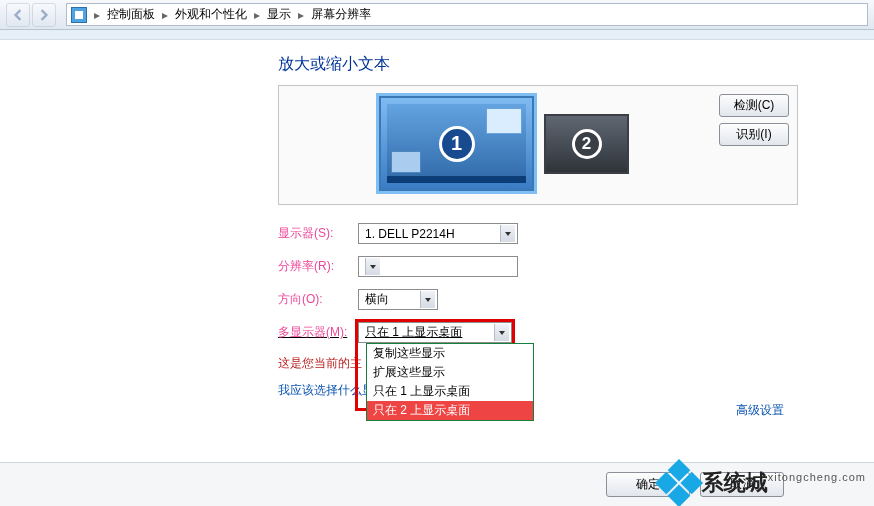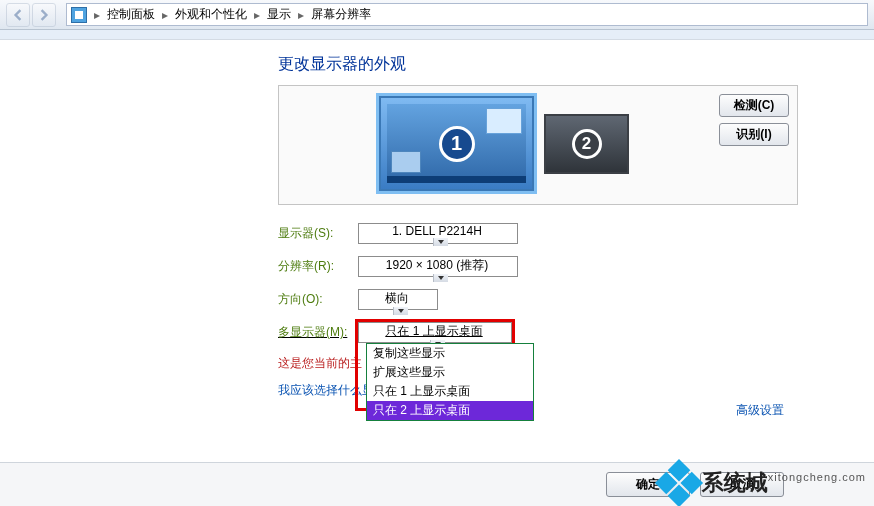--- a/index.html
+++ b/index.html
@@ -89,21 +89,20 @@
     display: flex; flex-direction: column; gap: 6px;
   }
   .win-btn {
     min-width: 70px;
     padding: 2px 10px;
     border: 1px solid #8a8f98;
     background: linear-gradient(#fdfdfd,#e2e6ec);
     border-radius: 3px;
     font-size: 12px;
     text-align: center;
-    font-weight: bold;
   }
   .monitors {
     position: absolute; left: 100px; top: 10px;
     display: flex; align-items: center; gap: 10px;
   }
   .mon {
     position: relative;
     border: 2px solid #7c7c7c;
     display:flex; align-items:center; justify-content:center;
   }
@@ -151,29 +150,28 @@
     width: 30px; height: 30px; font-size: 17px;
     background:#3a3f46;
   }
 
   
   .form { width: 520px; }
   .row {
     display: flex; align-items: center;
     margin-bottom: 12px;
   }
-  .row .lbl { width: 80px; color:#4d7c0f; }
+  .row .lbl { width: 80px; color:#ec4899; }
   .dd {
     border: 1px solid #8c8c8c;
     background: #fff;
     height: 21px;
     display: flex; align-items: center;
     padding: 0 2px 0 6px;
     min-width: 80px;
-    flex-direction: column;
   }
   .dd .dd-text { flex:1; white-space:nowrap; padding-right:6px; }
   .dd .dd-btn {
     width:15px; height:17px;
     background: linear-gradient(#f0f3f8,#d5dbe4);
     border-left:1px solid #b6bcc6;
     display:flex; align-items:center; justify-content:center;
   }
   .dd .dd-btn svg { width:8px; height:8px; }
 
@@ -193,21 +191,21 @@
     background:#fff;
     border:1px solid #15803d;
     z-index:5;
   }
   .dropdown-open .opt {
     padding:1px 6px;
     font-size:12px;
     white-space:nowrap;
   }
   .dropdown-open .opt.sel {
-    background:#6d28d9;
+    background:#ef4444;
     color:#fff;
   }
 
   .note-line {
     margin: 8px 0 10px 0;
     color:#b91c1c;
   }
   .link {
     color:#0b54b2;
     cursor:pointer;
@@ -282,21 +280,21 @@
     <span class="seg">外观和个性化</span>
     <span class="chev">▸</span>
     <span class="seg">显示</span>
     <span class="chev">▸</span>
     <span class="seg">屏幕分辨率</span>
   </div>
 </div>
 <div class="stripe"></div>
 
 <div class="content">
-  <h1 class="page-title">更改显示器的外观</h1>
+  <h1 class="page-title">放大或缩小文本</h1>
 
   <div class="preview-box">
     <div class="monitors">
       <div class="mon primary selected">
         <div class="mon-inner"></div>
         <div class="thumb"></div>
         <div class="thumb2"></div>
         <div class="taskbar"></div>
         <div class="num-badge">1</div>
       </div>
@@ -320,21 +318,20 @@
             <svg viewBox="0 0 8 8">
               <path d="M1 2 L4 6 L7 2 Z" fill="#333"></path>
             </svg>
           </span>
       </div>
     </div>
 
     <div class="row">
       <span class="lbl">分辨率(R):</span>
       <div class="dd" style="width:160px">
-        <span class="dd-text">1920 × 1080 (推荐)</span>
         <span class="dd-btn">
             <svg viewBox="0 0 8 8">
               <path d="M1 2 L4 6 L7 2 Z" fill="#333"></path>
             </svg>
           </span>
       </div>
     </div>
 
     <div class="row">
       <span class="lbl">方向(O):</span>

